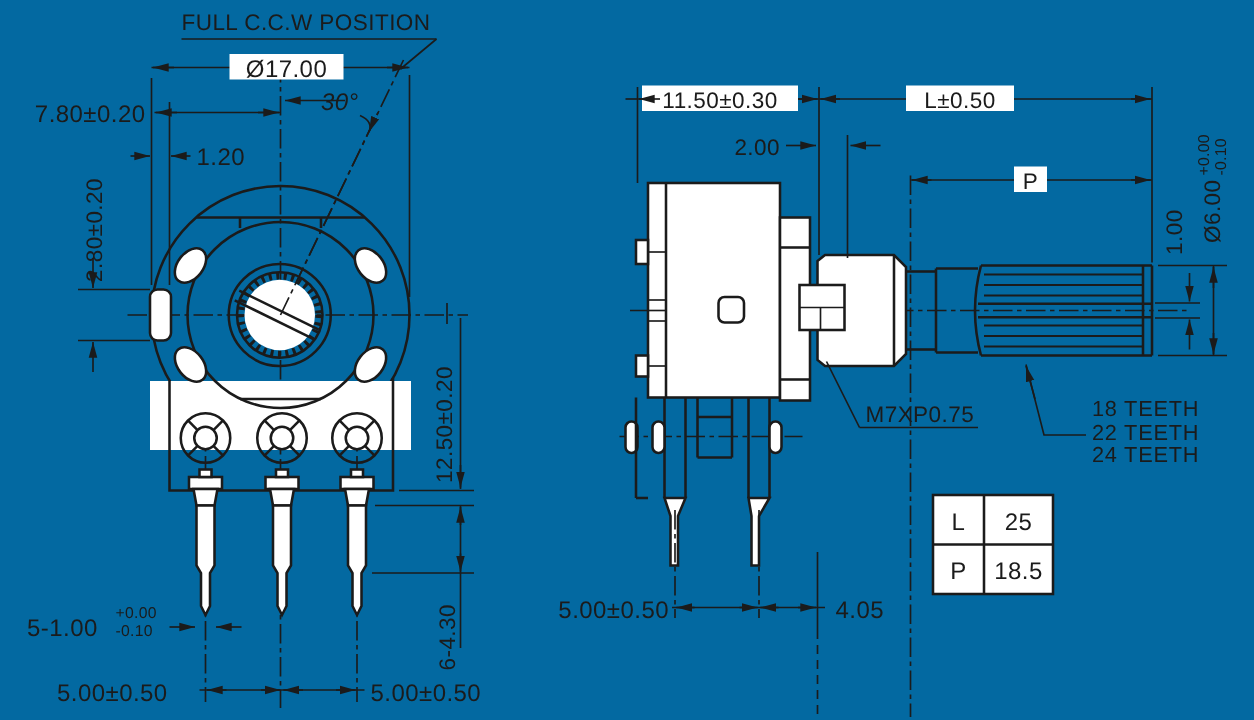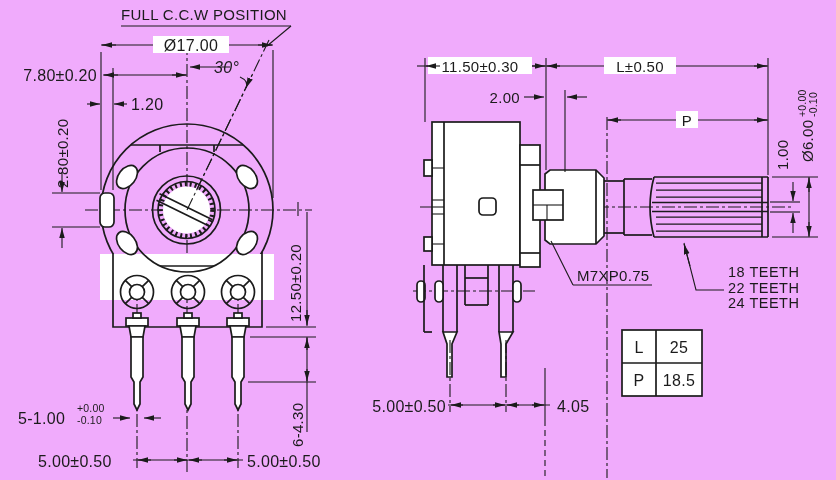--- a/index.html
+++ b/index.html
@@ -1,16 +1,16 @@
 <!DOCTYPE html>
 <html><head>
 <meta charset="utf-8">
 <style>
   html,body{margin:0;padding:0;background:#ffffff;}
-  .stage{width:836px;height:480px;position:relative;background:#f0abfc;overflow:hidden;}
+  .stage{width:836px;height:480px;position:relative;background:#0369a1;overflow:hidden;}
   svg{display:block;}
   text{font-family:"Liberation Sans","DejaVu Sans",sans-serif;fill:#1b1b1b;}
   .t16{font-size:16px;letter-spacing:.3px;}
   .t15{font-size:15px;letter-spacing:.3px;}
   .t14{font-size:14.5px;letter-spacing:.5px;}
   .t10{font-size:10.5px;letter-spacing:.2px;}
   .ln{stroke:#1b1b1b;stroke-width:1.7;fill:none;}
   .lnw{stroke:#1b1b1b;stroke-width:1.7;fill:#fff;}
   .thin{stroke:#1b1b1b;stroke-width:1.1;fill:none;}
   .cl{stroke:#1b1b1b;stroke-width:1.1;fill:none;stroke-dasharray:13 3 3 3;}

